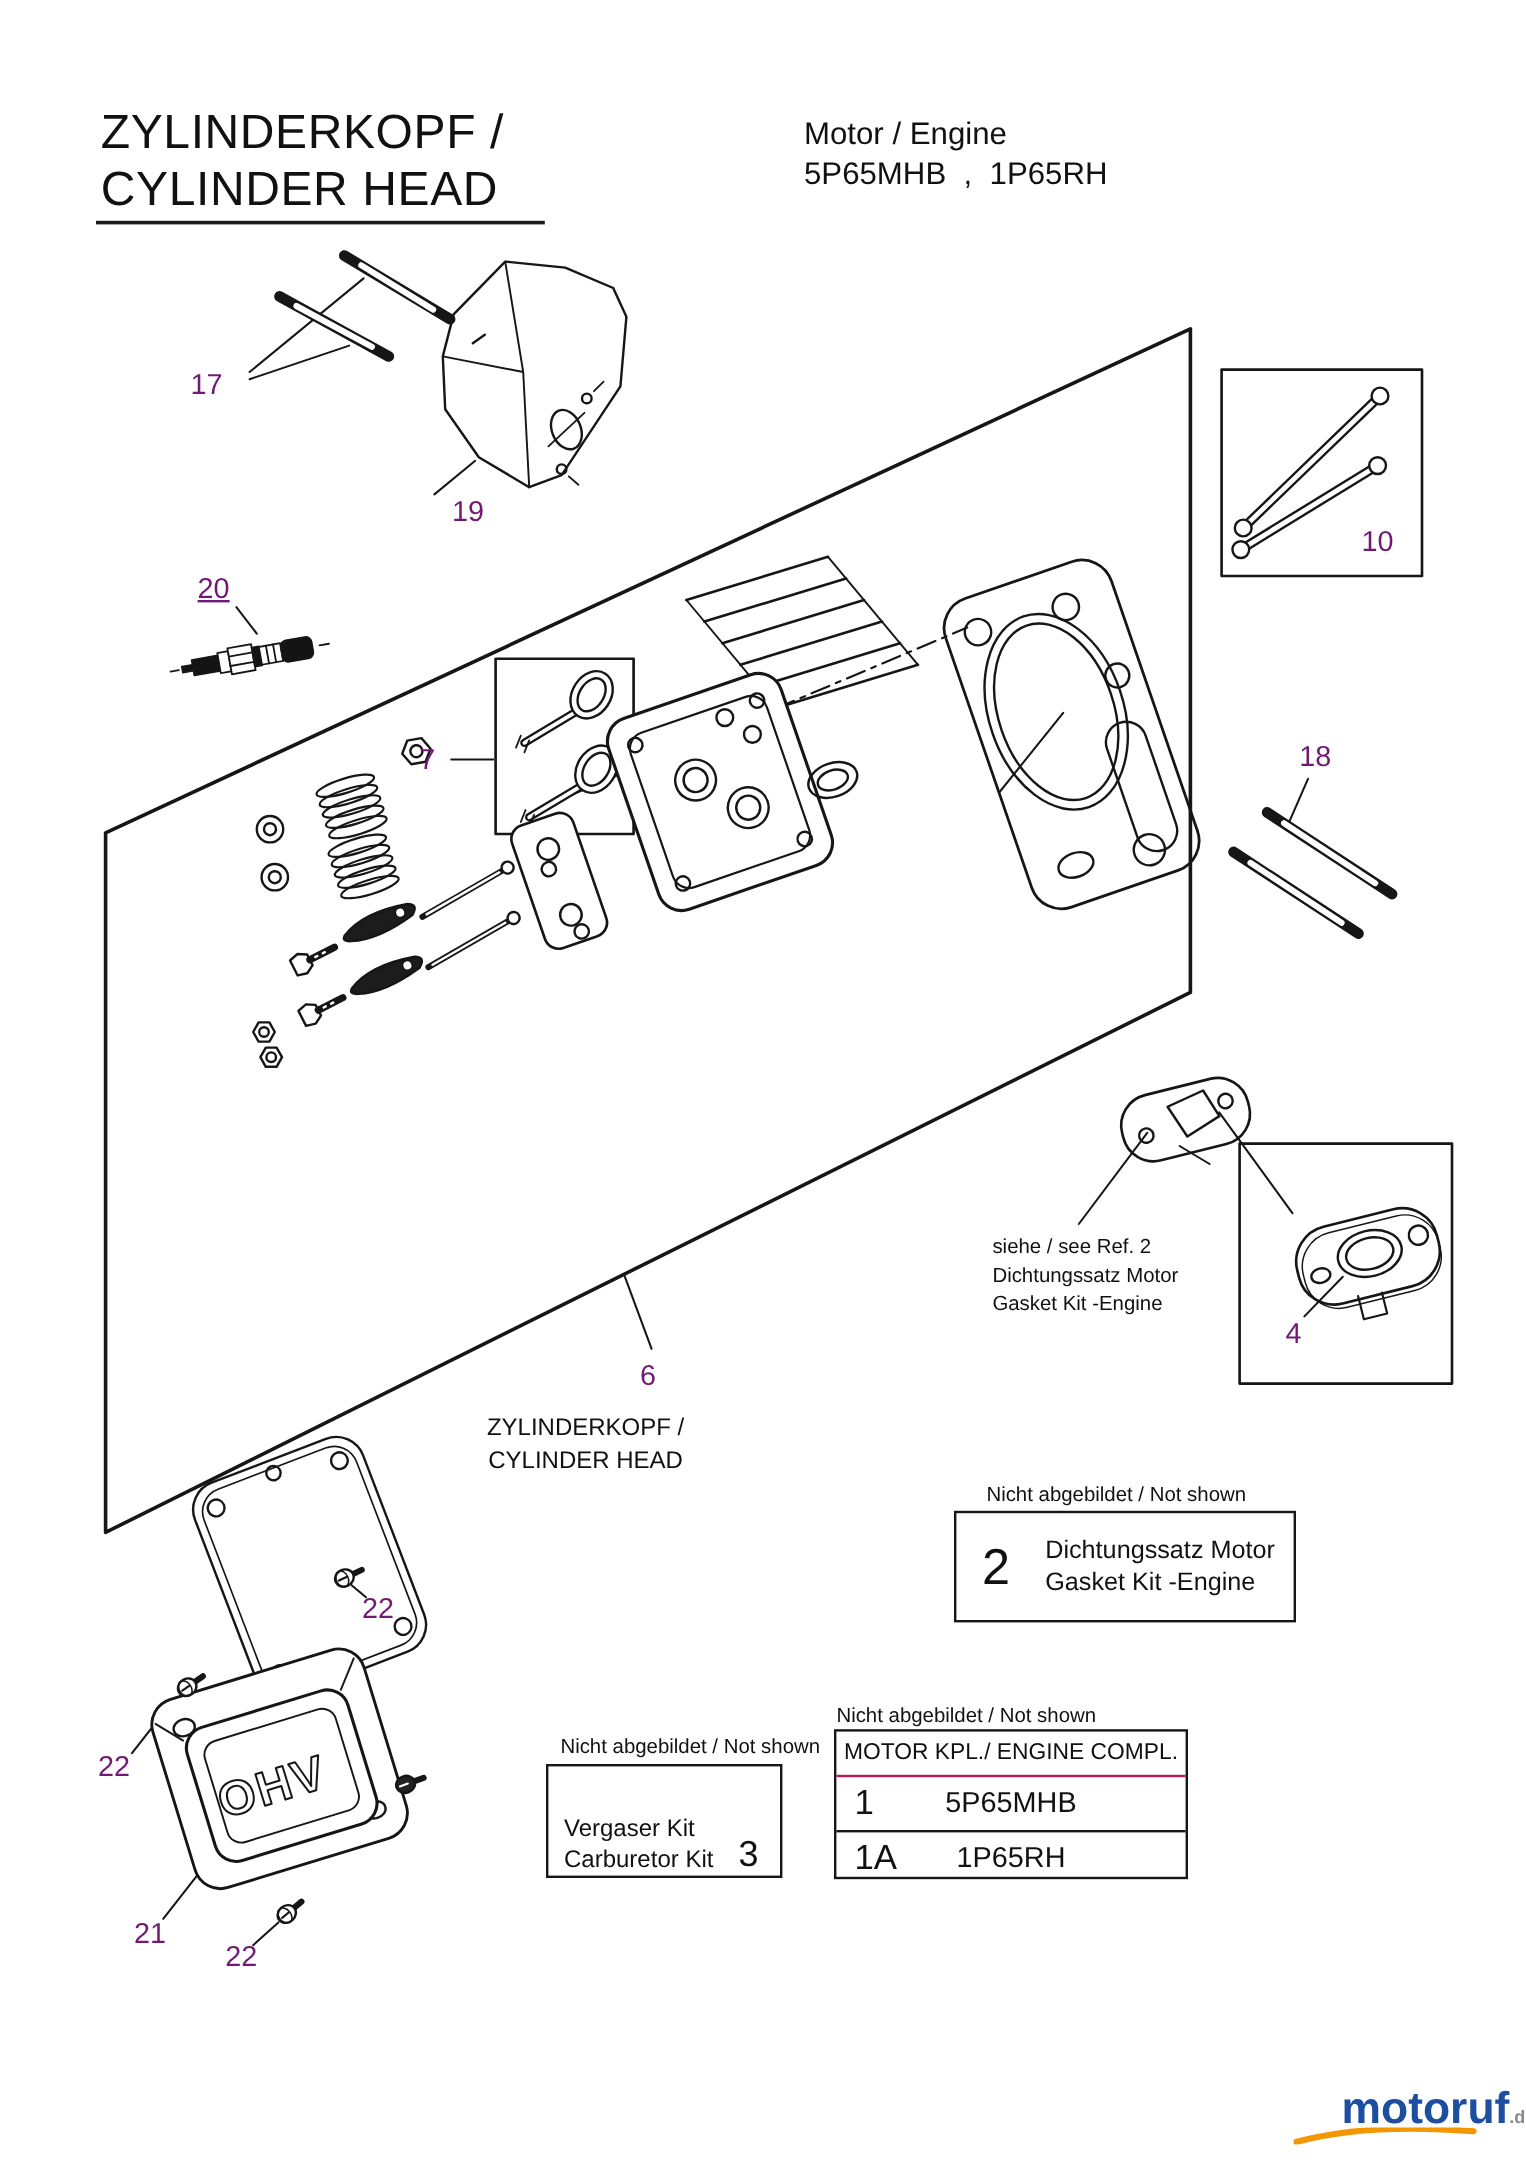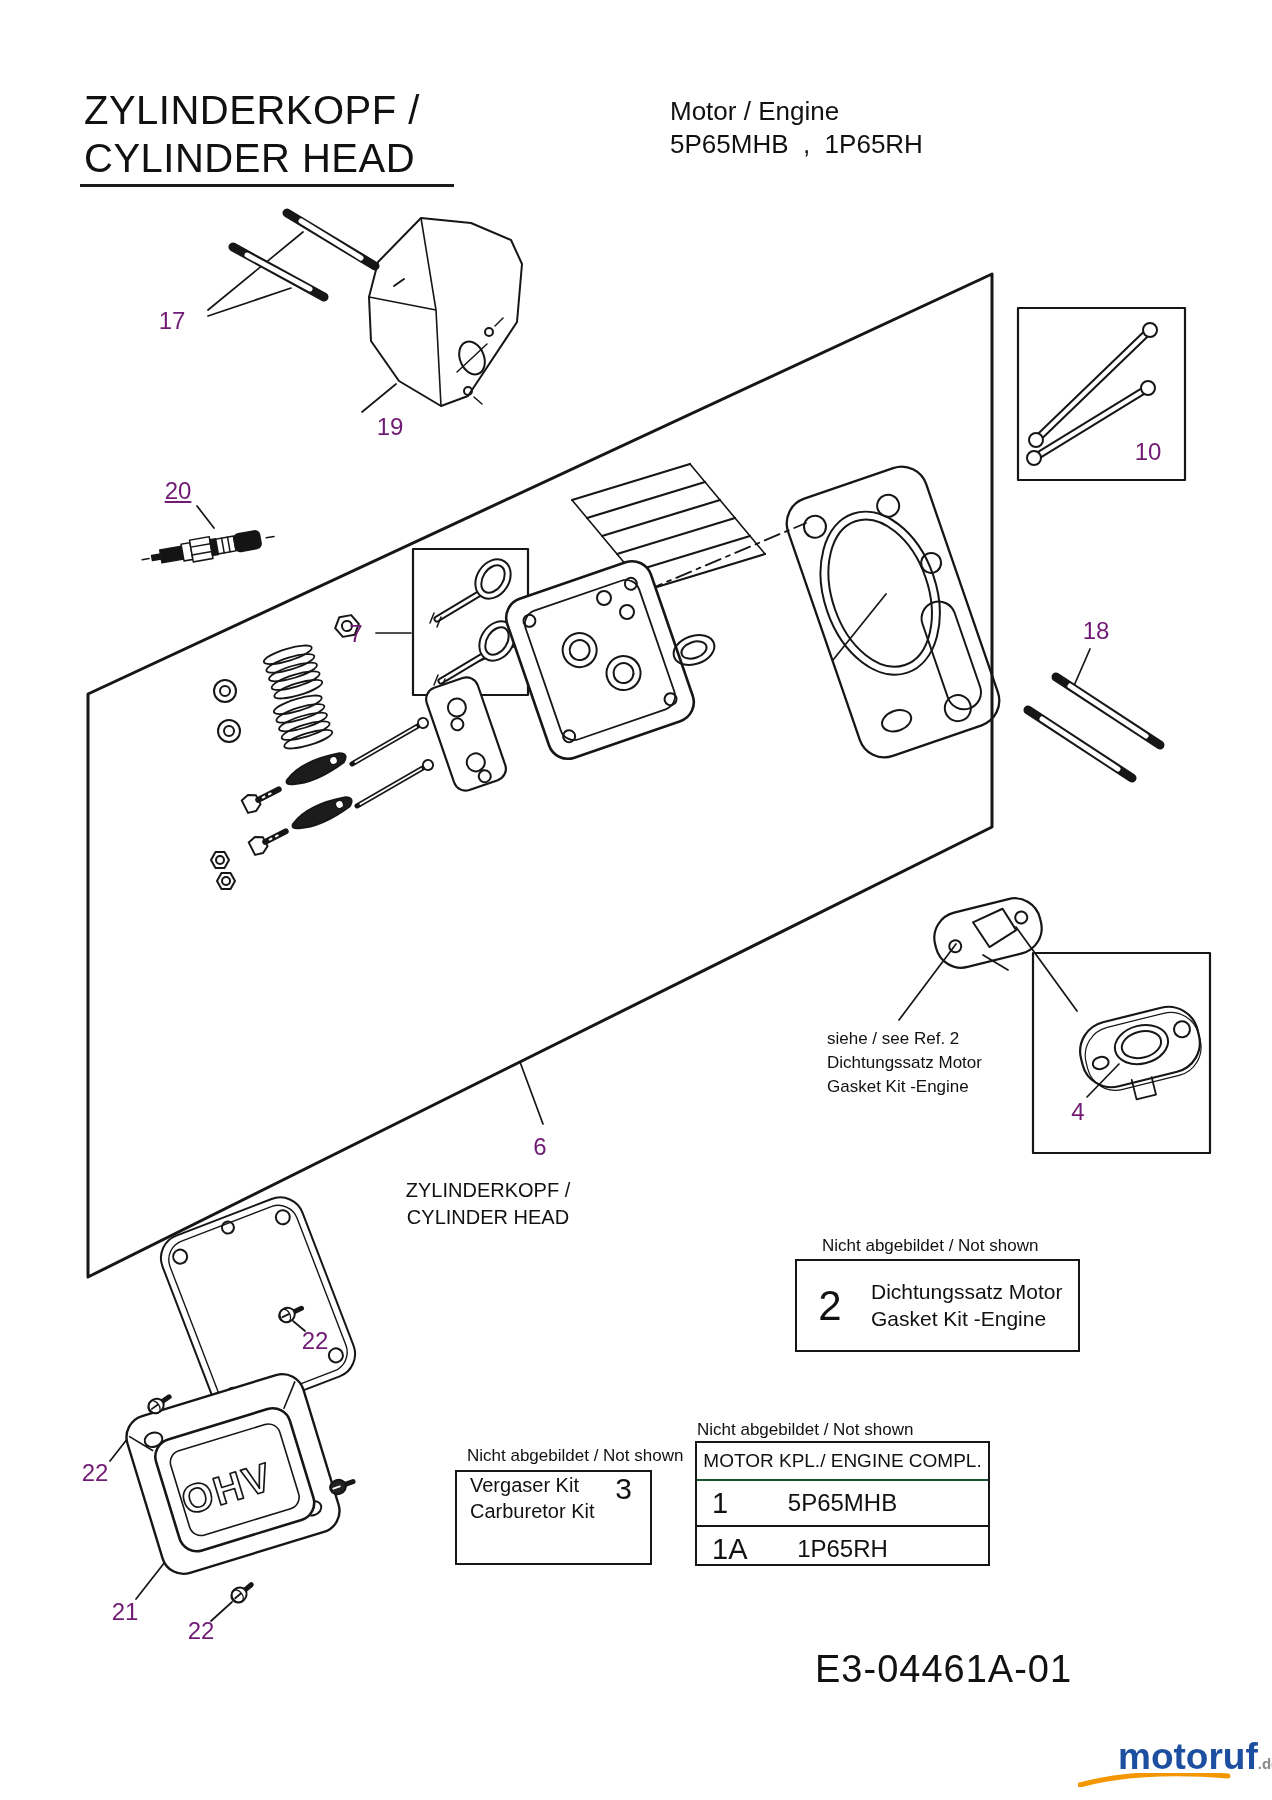--- a/index.html
+++ b/index.html
@@ -14,25 +14,25 @@
   #engine-heading{left:670px;top:96px;font-size:26px;}
   #engine-models{left:670px;top:129px;font-size:26px;white-space:pre;}
   .plabel{position:absolute;transform:translate(-50%,-50%);font-size:24px;color:#701a75;}
   #ref-note{left:827px;top:1027px;font-size:17px;line-height:1.4;}
   .notshown{position:absolute;font-size:17px;}
   #caption-6{left:488px;top:1177px;transform:translateX(-50%);font-size:20px;line-height:1.35;text-align:center;}
   .partbox{position:absolute;border:2px solid #161616;box-sizing:border-box;background:transparent;}
   #box-2{left:795px;top:1259px;width:285px;height:93px;display:flex;align-items:center;}
   #box-2 .ref{width:66px;text-align:center;font-size:42px;}
   #box-2 .lines{font-size:21px;line-height:1.25;padding-left:8px;}
-  #box-3{left:455px;top:1470px;width:197px;height:95px;display:flex;align-items:flex-start;}
+  #box-3{left:455px;top:1470px;width:197px;height:95px;display:flex;align-items:flex-end;}
   #box-3 .lines{font-size:20px;line-height:1.3;padding-left:13px;}
   #box-3 .ref{margin-left:auto;padding-right:18px;font-size:30px;}
   #box-1{left:695px;top:1441px;width:295px;height:125px;}
-  #box-1 .hdr{height:36px;line-height:36px;text-align:center;font-size:19px;border-bottom:2px solid #14532d;}
+  #box-1 .hdr{height:36px;line-height:36px;text-align:center;font-size:19px;border-bottom:2px solid #be185d;}
   #box-1 .row{position:relative;height:43px;}
   #box-1 .row.first{border-bottom:2px solid #161616;height:44px;}
   #box-1 .row .ref{position:absolute;left:15px;top:50%;transform:translateY(-50%);font-size:29px;}
   #box-1 .row .model{position:absolute;left:0;width:100%;text-align:center;top:50%;transform:translateY(-50%);font-size:24px;}
   #doc-number{left:815px;top:1648px;font-size:38px;letter-spacing:1px;}
   #logo{left:1078px;top:1738px;width:190px;height:58px;}
   #logo .word{font-size:37px;font-weight:bold;line-height:1;margin-left:40px;}
   #logo .tld{font-size:15px;font-weight:bold;}
   svg text{font-family:"Liberation Sans","DejaVu Sans",sans-serif;}
 </style>
@@ -372,21 +372,20 @@
     <div class="row first">
       <span class="ref">1</span>
       <span class="model">5P65MHB</span>
     </div>
     <div class="row">
       <span class="ref">1A</span>
       <span class="model">1P65RH</span>
     </div>
   </div>
 
-  <div class="abs" id="doc-number">E3-04461A-01</div>
 
   <div class="abs" id="logo">
     <span class="word" style="color:#1d4fa0;">motoruf</span><span class="tld" style="color:#8a8a8a;">.de</span>
     <svg width="170" height="14" viewBox="0 0 170 14" style="display:block;margin-top:-2px;">
       <path d="M 2,12 Q 60,-4 150,3" fill="none" stroke="#f49600" stroke-width="5" stroke-linecap="round"></path>
     </svg>
   </div>
 
 </div>
 

